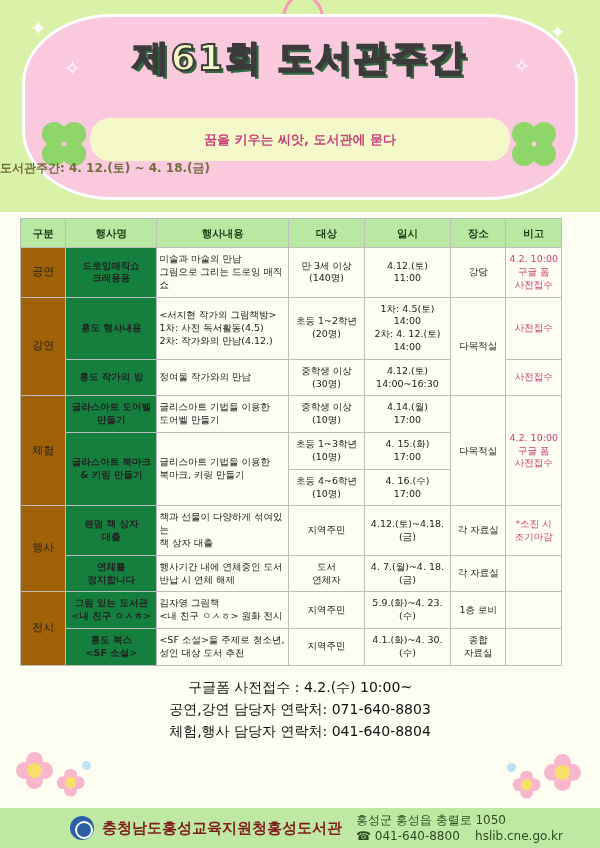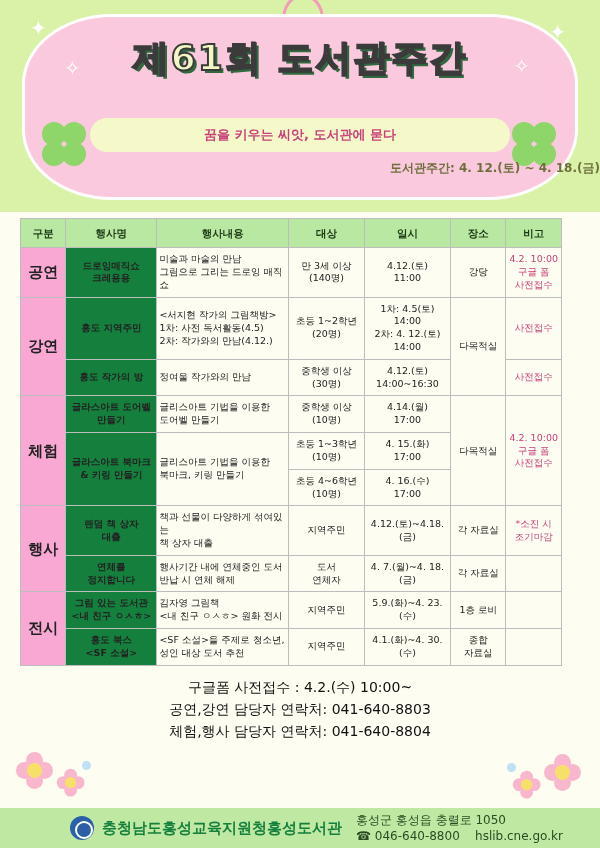--- a/index.html
+++ b/index.html
@@ -26,29 +26,29 @@
     position:absolute;left:0;right:0;top:34px;
     text-align:center;
     font-size:36px;font-weight:bold;
     color:#f2f7c4;
     letter-spacing:2px;
     -webkit-text-stroke:2px #3b3b3b;
     text-shadow:3px 3px 0 #2f6b3f;
   }
   .subtitle-band{
     position:absolute;left:90px;right:90px;top:118px;
-    height:34px;
+    height:43px;
     background:#f5f9c9;
     border-radius:20px;
     display:flex;align-items:center;justify-content:center;
     font-size:13px;font-weight:bold;color:#c9407a;
   }
   .period{
     position:absolute;left:0;right:0;top:160px;
-    text-align:right;font-size:12px;color:#6f6f3d;font-weight:bold;
+    text-align:left;font-size:12px;color:#6f6f3d;font-weight:bold;
   }
   .clover{
     position:absolute;width:46px;height:46px;
   }
   .clover span{
     position:absolute;width:24px;height:24px;border-radius:50%;
     background:#8fd66a;
   }
   .clover .c1{left:0;top:0}
   .clover .c2{left:20px;top:0}
@@ -82,21 +82,21 @@
     padding:7px 2px;
     color:#1d3a17;
   }
   .col-gubun{width:8%}
   .col-name{width:17%}
   .col-content{width:25%}
   .col-target{width:14%}
   .col-date{width:16%}
   .col-place{width:10%}
   .col-note{width:10%}
-  td.gubun{background:#f9a8d4;font-weight:bold;font-size:15px}
+  td.gubun{background:#a16207;font-weight:normal;font-size:11px}
   td.name{background:#15803d;font-weight:bold}
   td.content{text-align:left}
   .pink{color:#c9407a}
 
   
   .notice{
     margin-top:10px;
     text-align:center;
     font-size:14px;
     line-height:1.6;
@@ -113,21 +113,21 @@
   .logo-circle{
     width:24px;height:24px;border-radius:50%;
     background:#2b5fa8;margin-left:70px;margin-right:8px;
     position:relative;
   }
   .logo-circle::after{
     content:"";position:absolute;left:5px;top:5px;
     width:14px;height:14px;border-radius:50%;
     border:2px solid #fff;
   }
-  .org{font-size:15px;font-weight:bold;color:#15803d}
+  .org{font-size:15px;font-weight:bold;color:#7f1d1d}
   .contact{
     margin-left:14px;font-size:12px;color:#2a4a22;line-height:1.35;
     text-align:left;
   }
   .flower{
     position:absolute;width:38px;height:38px;
   }
   .flower .petal{
     position:absolute;width:17px;height:17px;border-radius:50%;
     background:#f9b7cd;
@@ -193,21 +193,21 @@
           <td class="gubun">공연</td>
           <td class="name">드로잉매직쇼<br>크레용용</td>
           <td class="content">미술과 마술의 만남<br>그림으로 그리는 드로잉 매직쇼</td>
           <td>만 3세 이상<br>(140명)</td>
           <td>4.12.(토)<br>11:00</td>
           <td>강당</td>
           <td class="pink">4.2. 10:00<br>구글 폼<br>사전접수</td>
         </tr>
         <tr>
           <td class="gubun" rowspan="2">강연</td>
-          <td class="name">홍도 지역주민</td>
+          <td class="name">홍도 행사내용</td>
           <td class="content">&lt;서지현 작가의 그림책방&gt;<br>1차: 사전 독서활동(4.5)<br>2차: 작가와의 만남(4.12.)</td>
           <td>초등 1~2학년<br>(20명)</td>
           <td>1차: 4.5(토) 14:00<br>2차: 4. 12.(토) 14:00</td>
           <td rowspan="2">다목적실</td>
           <td class="pink">사전접수</td>
         </tr>
         <tr>
           <td class="name">홍도 작가의 방</td>
           <td class="content">정여울 작가와의 만남</td>
           <td>중학생 이상<br>(30명)</td>
@@ -266,21 +266,21 @@
           <td>4.1.(화)~4. 30.(수)</td>
           <td>종합<br>자료실</td>
           <td class="pink"></td>
         </tr>
       </tbody>
   </table>
 </div>
 
 <div class="notice">
   <div>구글폼 사전접수 : 4.2.(수) 10:00~</div>
-  <div>공연,강연 담당자 연락처: 041-640-8803</div>
+  <div>공연,강연 담당자 연락처: 071-640-8803</div>
   <div>체험,행사 담당자 연락처: 041-640-8804</div>
 </div>
 
 <div class="flower fl-left">
   <span class="petal p1"></span>
     <span class="petal p2"></span>
     <span class="petal p3"></span>
     <span class="petal p4"></span>
     <span class="core"></span>
 </div>
@@ -307,18 +307,18 @@
 </div>
 <div class="tinydot" style="left:82px;bottom:78px"></div>
 <div class="tinydot" style="right:84px;bottom:76px"></div>
 
 <div class="bottombar">
   <div class="logo-circle"></div>
   <div class="org">충청남도홍성교육지원청홍성도서관</div>
   <div class="contact">
     <div>홍성군 홍성읍 충렬로 1050</div>
     <div>
-      <span>☎ 046-640-8800</span>
+      <span>☎ 041-640-8800</span>
       &nbsp;&nbsp;
       <span>hslib.cne.go.kr</span>
     </div>
   </div>
 </div>
 
 </body></html>

